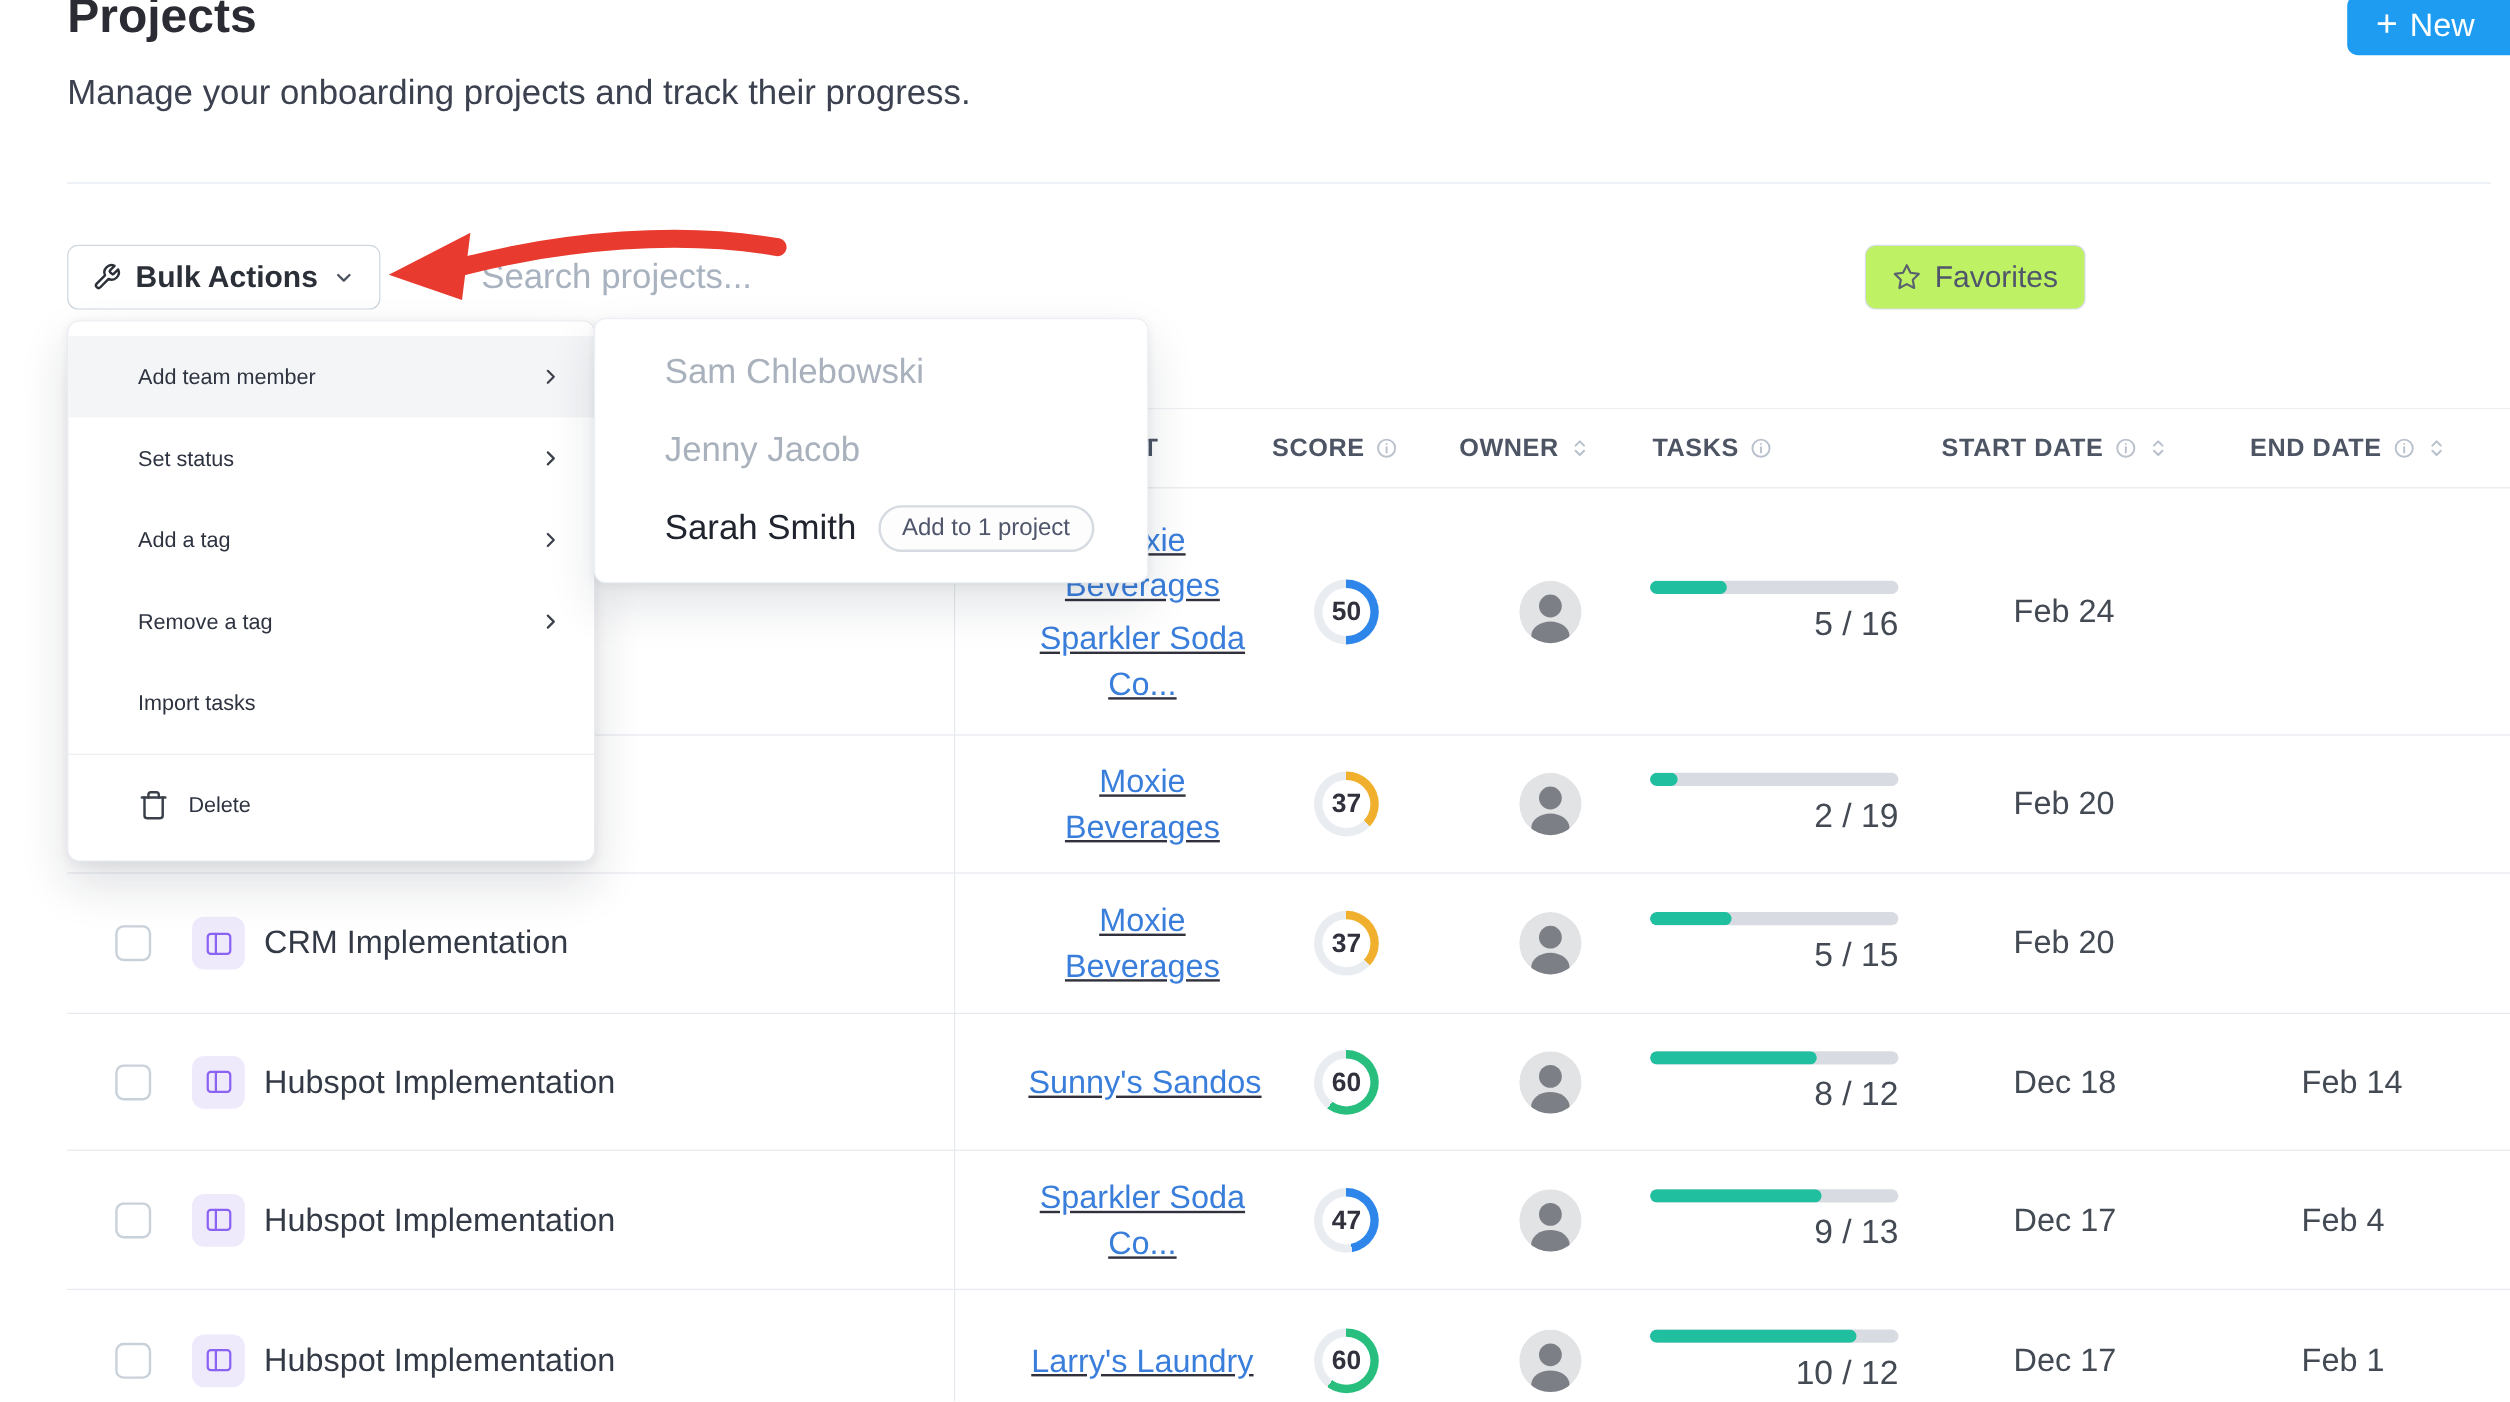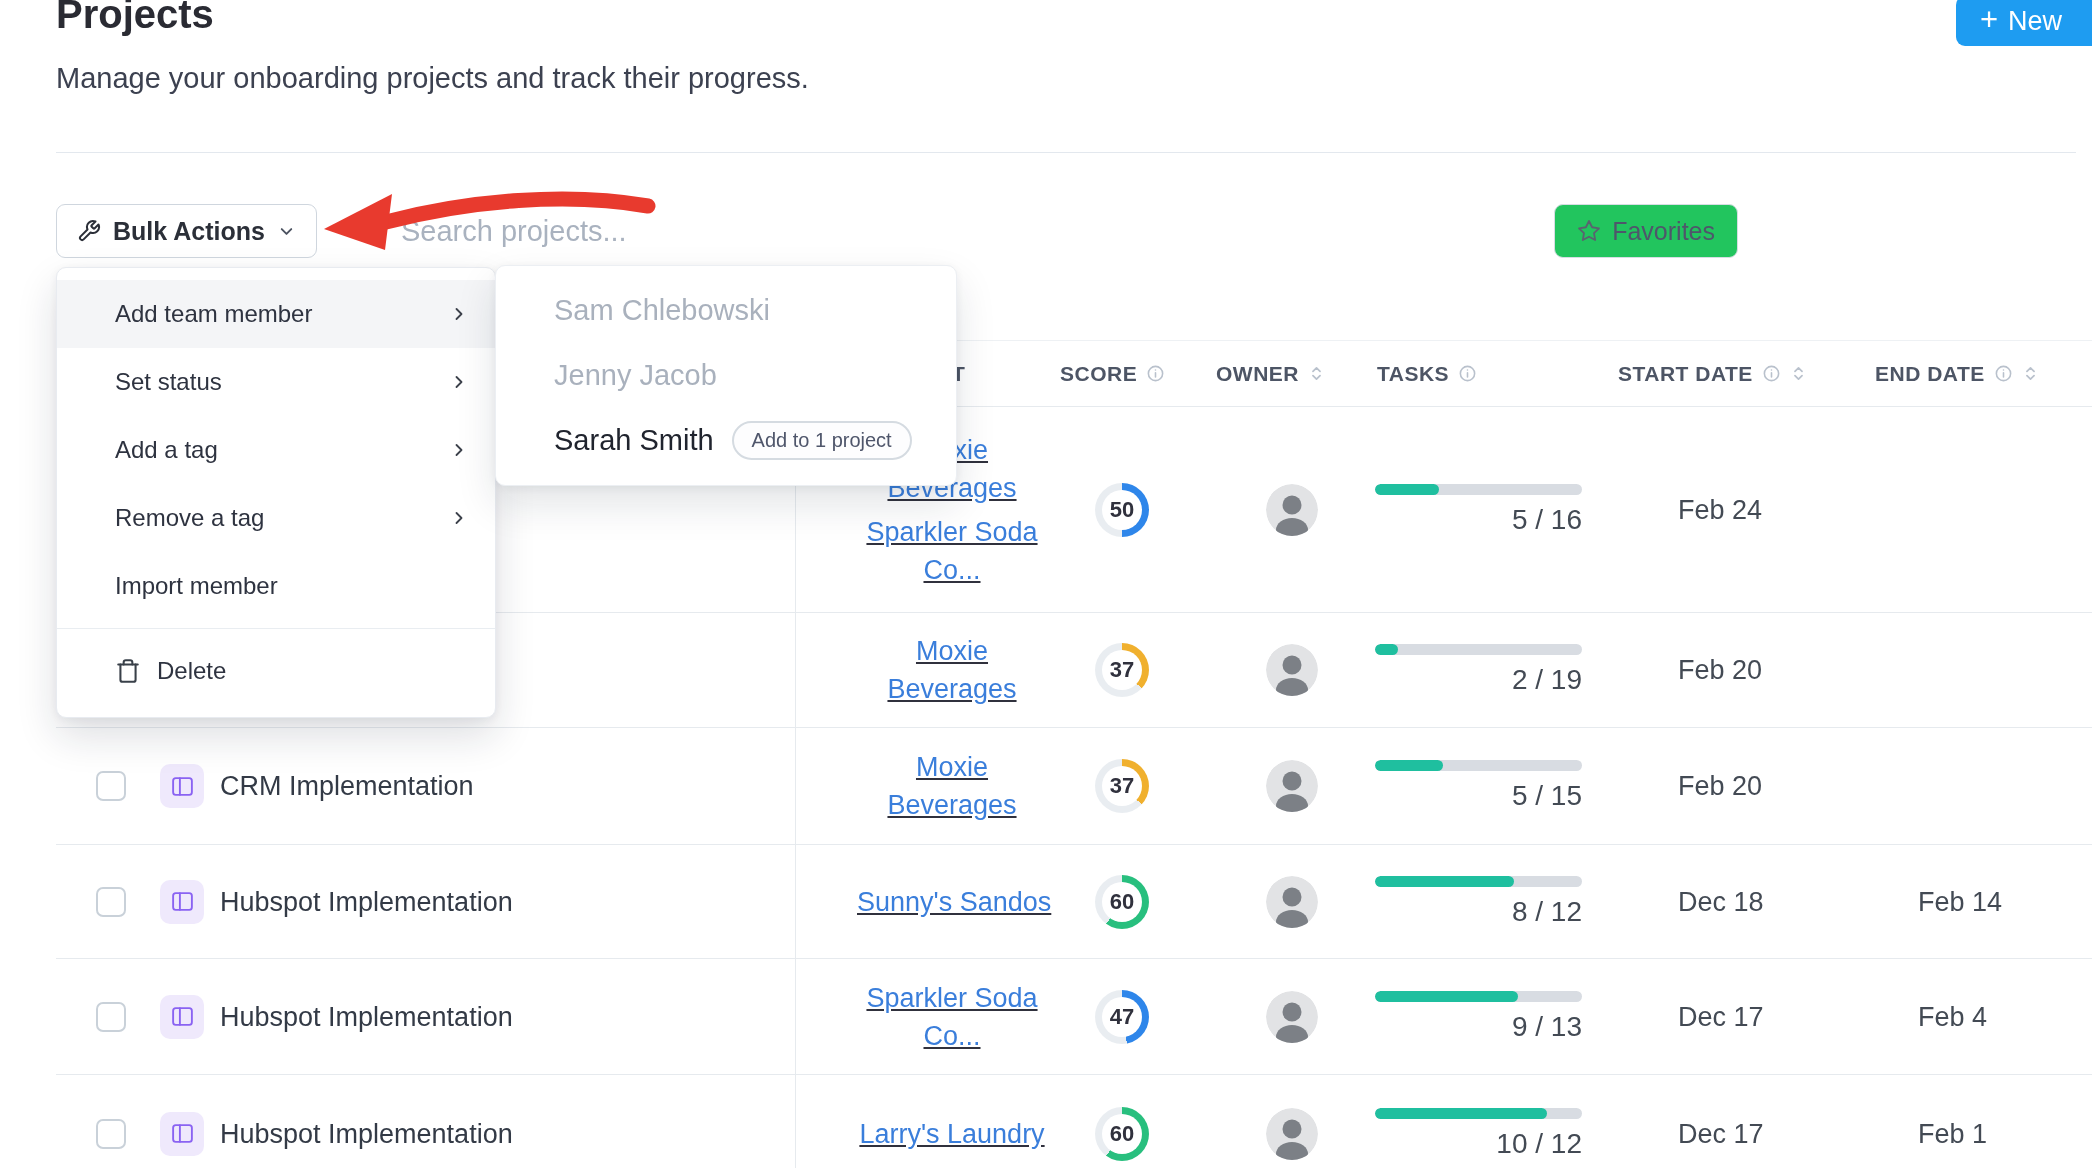--- a/index.html
+++ b/index.html
@@ -19,21 +19,21 @@
   
   .toolbar { position:absolute; left:56px; top:204px; width:1682px; height:54px; z-index:10; }
   .bulk-btn { position:absolute; left:0; top:0; height:54px; display:flex; align-items:center; gap:12px;
               padding:0 20px; background:#fff; border:1px solid #cfd6de; border-radius:9px;
               font-size:25px; font-weight:600; color:#2b2f38; font-family:inherit; cursor:pointer; }
   .search-icon { position:absolute; left:296px; top:12px; }
   .search-input { position:absolute; left:345px; top:7px; width:560px; height:40px; border:none; outline:none;
                   font-size:29px; font-family:inherit; color:#30313d; background:transparent; }
   .search-input::placeholder { color:#a9b2bf; }
   .fav-btn { position:absolute; right:0; top:0; height:54px; display:flex; align-items:center; gap:11px;
-             padding:0 22px; background:#22c55e; border:1px solid #d7dde3; border-radius:9px;
+             padding:0 22px; background:#bef264; border:1px solid #d7dde3; border-radius:9px;
              font-size:25px; color:#4f566b; font-family:inherit; cursor:pointer; }
 
   
   .table { position:absolute; left:56px; top:340px; width:2036px; z-index:1; }
   .thead { position:relative; height:67px; border-top:1px solid #eef1f4; border-bottom:1px solid #e6eaee; }
   .hcell { position:absolute; top:0; height:100%; display:flex; align-items:center; gap:9px;
            font-size:21px; font-weight:700; letter-spacing:.5px; color:#4d5565; cursor:pointer; }
   .h-client { left:775px; width:190px; justify-content:center; }
   .h-score  { left:1004px; }
   .h-owner  { left:1160px; }
@@ -62,21 +62,21 @@
   .fill { height:100%; border-radius:6px; background:#1fbf9f; }
   .tlabel { margin-top:9px; text-align:right; font-size:28px; color:#434a54; }
   .sdate { left:1622px; font-size:27px; color:#434a54; white-space:nowrap; }
   .edate { left:1862px; font-size:27px; color:#434a54; white-space:nowrap; }
 
   
   .menu { position:absolute; left:56px; top:267px; width:440px; background:#fff; border:1px solid #e8ebf0;
           border-radius:10px; padding:12px 0; z-index:55;
           box-shadow:0 18px 40px rgba(20,30,50,.14), 0 2px 8px rgba(20,30,50,.06); }
   .mi { position:relative; height:68px; display:flex; align-items:center; padding:0 11px 0 58px;
-        font-size:24px; color:#2e3340; cursor:pointer; }
+        font-size:18px; color:#2e3340; cursor:pointer; }
   .mi.hl { background:#f4f5f7; }
   .mi .chev-r { position:absolute; right:26px; top:50%; transform:translateY(-50%); }
   .menu-divider { height:1px; background:#e9edf1; margin:8px 0; }
   .mi-delete { gap:16px; }
 
   
   .submenu { position:absolute; left:495px; top:265px; width:462px; background:#fff; border:1px solid #eceff3;
              border-radius:10px; padding:12px 0; z-index:56;
              box-shadow:0 18px 40px rgba(20,30,50,.12), 0 2px 8px rgba(20,30,50,.06); }
   .smi { height:65px; display:flex; align-items:center; padding:0 26px 0 58px; font-size:29px; }
@@ -404,21 +404,21 @@
           <polyline points="9 6 15 12 9 18"></polyline>
         </svg>
     </div>
     <div class="mi">
       <span>Remove a tag</span>
       <svg class="stroke chev-r" width="20" height="20" viewBox="0 0 24 24" stroke="#3c414b" stroke-width="2.2">
           <polyline points="9 6 15 12 9 18"></polyline>
         </svg>
     </div>
     <div class="mi">
-      <span>Import member</span>
+      <span>Import tasks</span>
     </div>
     <div class="menu-divider"></div>
     <div class="mi mi-delete">
       <svg class="stroke" width="26" height="26" viewBox="0 0 24 24" stroke="#394049" stroke-width="1.9">
         <polyline points="3 6 5 6 21 6"></polyline>
         <path d="M19 6v14a2 2 0 0 1-2 2H7a2 2 0 0 1-2-2V6m3 0V4a2 2 0 0 1 2-2h4a2 2 0 0 1 2 2v2"></path>
       </svg>
       <span>Delete</span>
     </div>
   </div>

